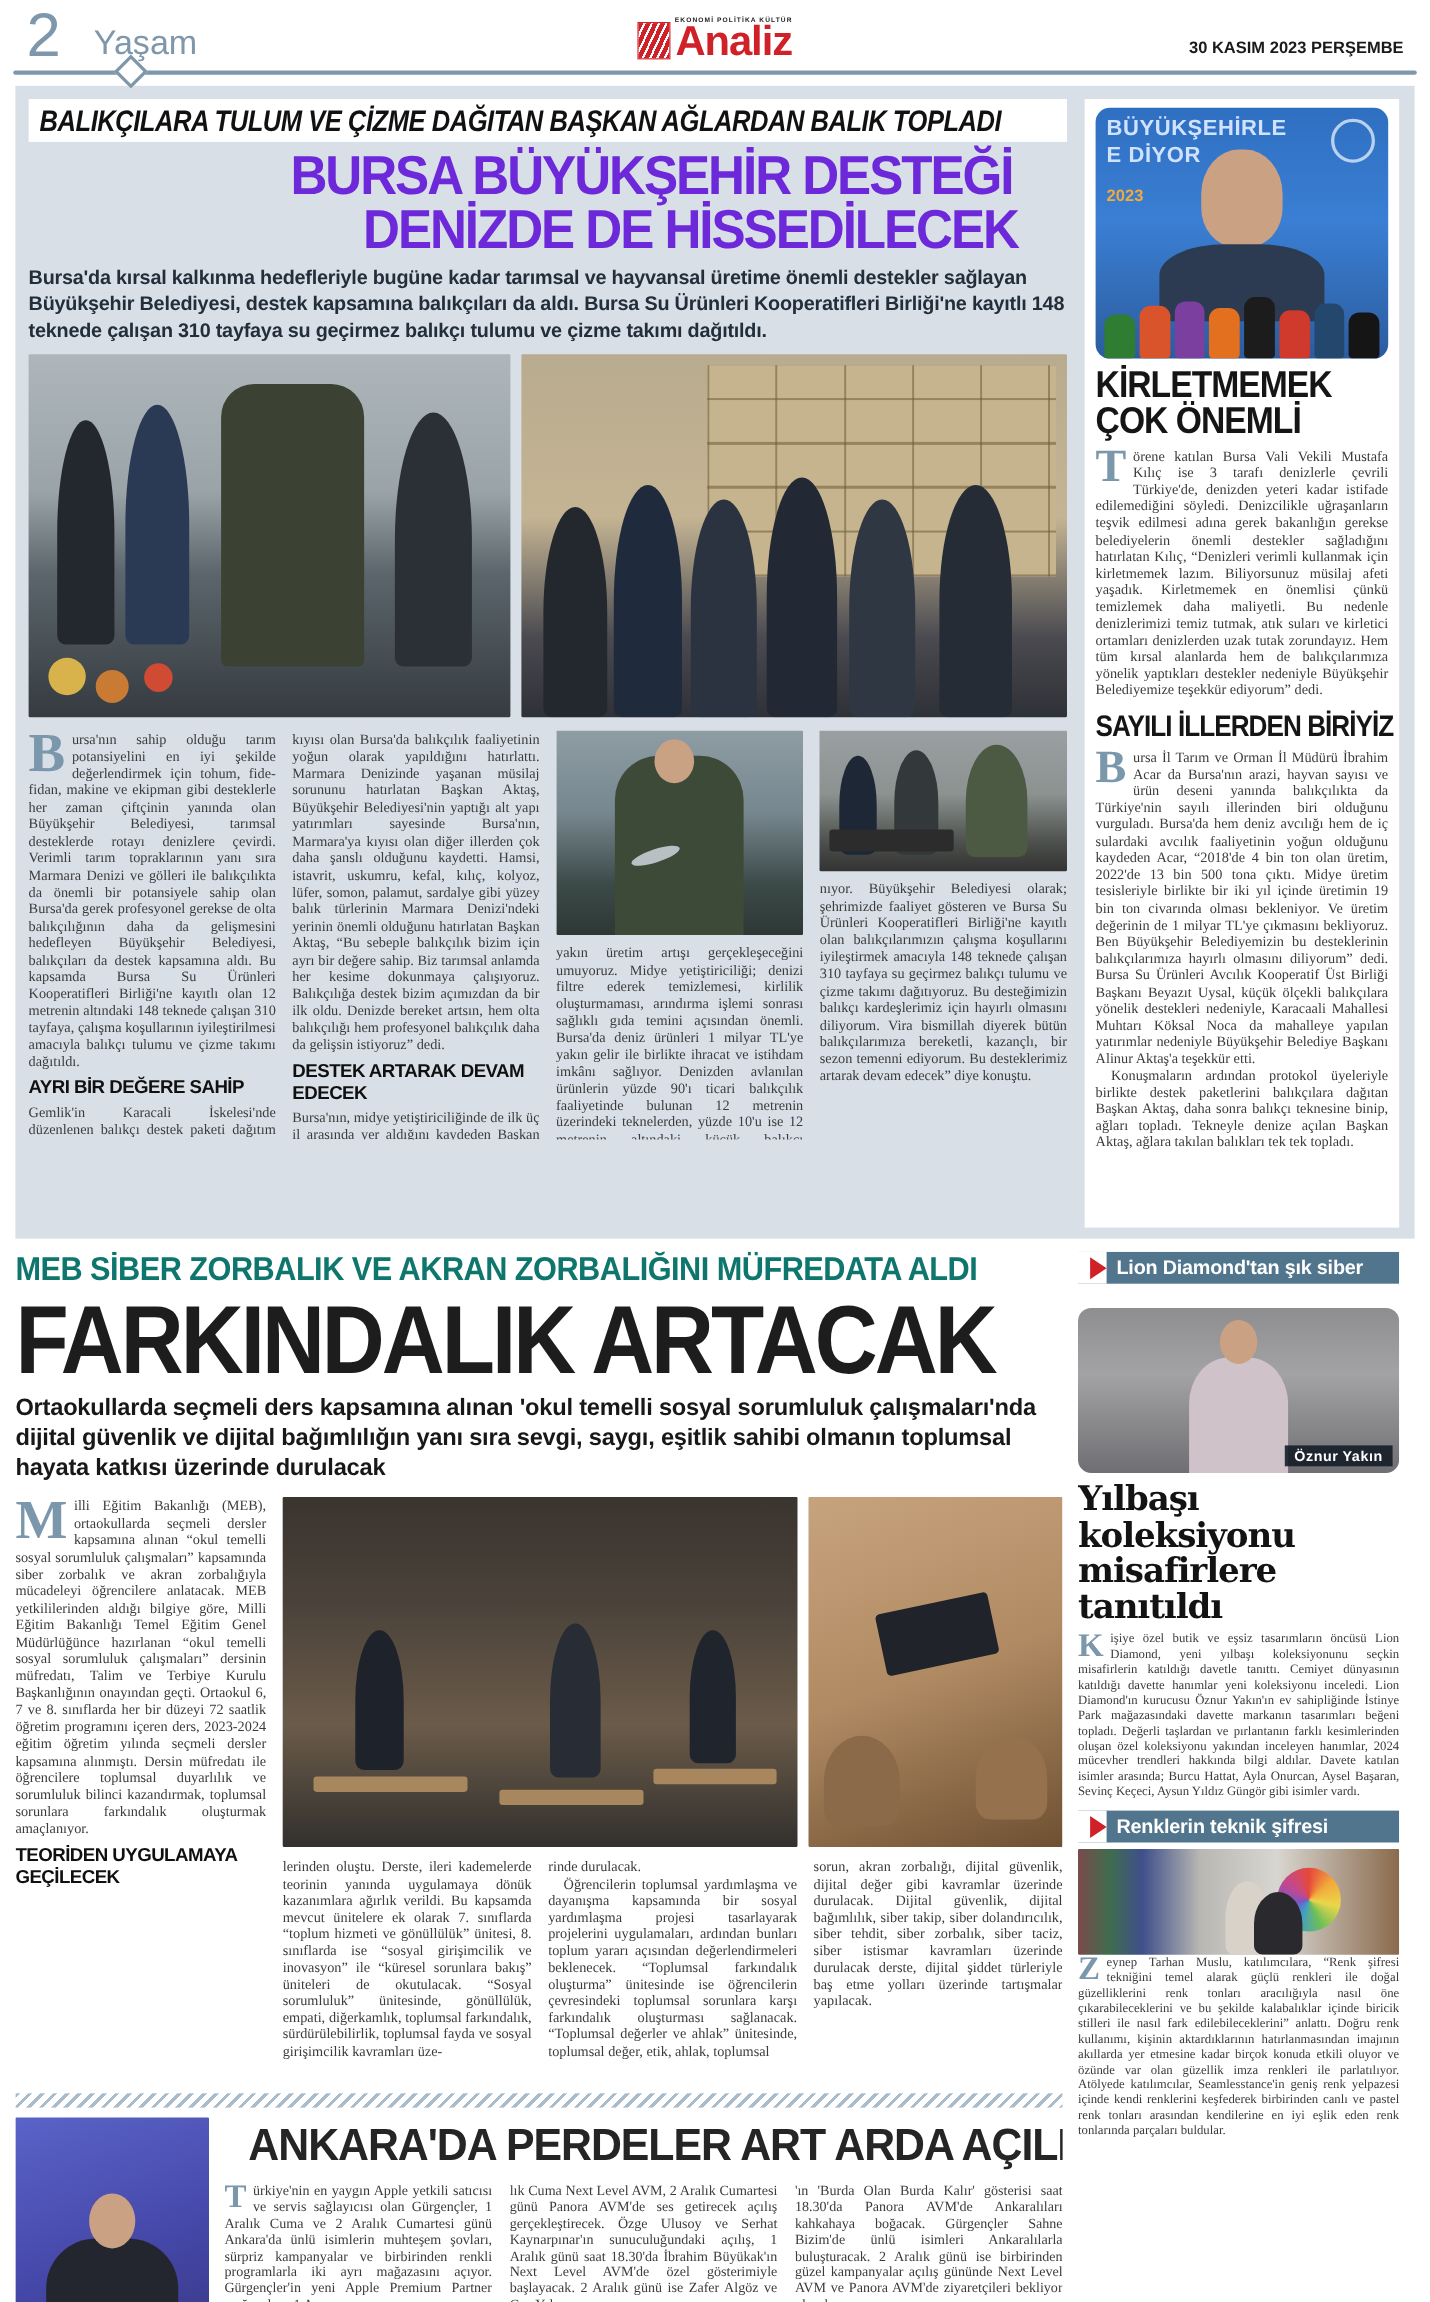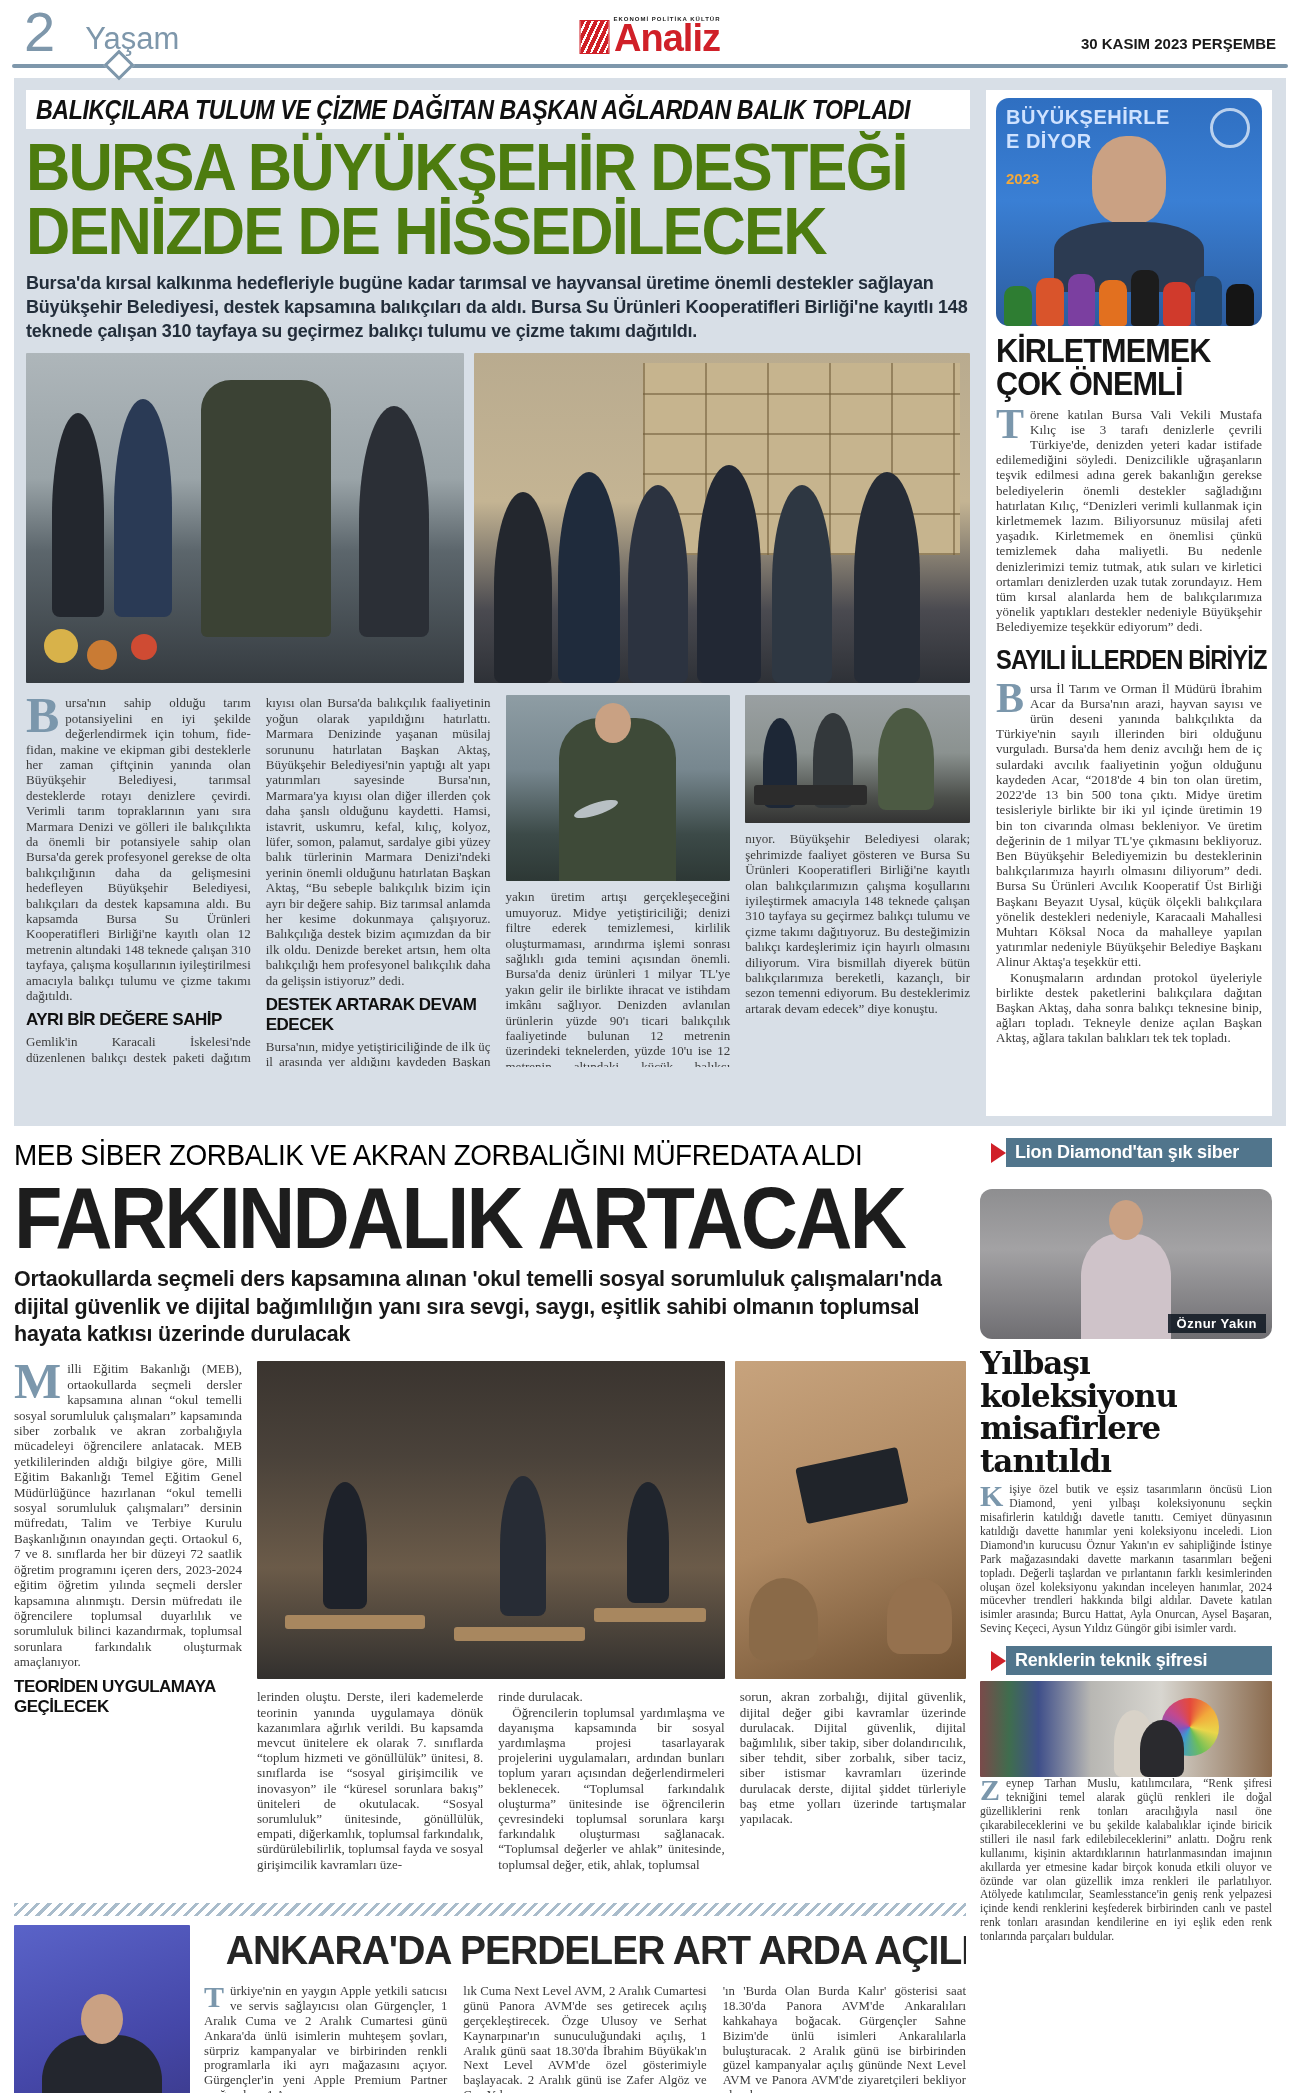--- a/index.html
+++ b/index.html
@@ -52,21 +52,21 @@
   .interp-body { position:absolute; left:50%; bottom:0; transform:translateX(-50%); width:120px; height:52%; border-radius:38% 38% 0 0; background:#23262e; }
   .interp-head { position:absolute; left:50%; bottom:48%; transform:translateX(-50%); width:42px; height:50px; border-radius:50%; background:#caa183; }
   .caption-box { position:absolute; right:6px; bottom:6px; background:rgba(18,26,36,.88); color:#fff; font-weight:bold; font-size:13px; padding:2px 9px; letter-spacing:0.5px; }
 
   
   .story1 { margin:10px 14px 0; background:#d8dfe7; padding:12px 12px 10px; display:flex; gap:16px; height:1048px; }
   .s1-main { width:944px; display:flex; flex-direction:column; }
   .kicker1 { background:#ffffff; padding:5px 10px 3px;font-style:italic; }
   .cond { display:inline-block; transform-origin:0 50%; white-space:nowrap; }
   .kicker1 .cond { transform:scaleX(0.86); font-size:27px; font-weight:bold; color:#111; letter-spacing:-0.5px; }
-  .hl1 { color:#4d7c0f; font-weight:bold; font-size:66px; line-height:0.97; letter-spacing:-2px; margin-top:6px; }
+  .hl1 { color:#6d28d9; font-weight:bold; font-size:50px; line-height:0.97; letter-spacing:-2px; margin-top:6px;text-align:right; }
   .hl1 .cond { transform:scaleX(0.93); }
   .deck1 { font-weight:bold; font-size:18px; line-height:1.32; color:#232e3b; margin:9px 0 10px; letter-spacing:-0.2px; }
   .s1-photos { display:flex; gap:10px; height:330px; }
   .photo-boat { width:438px; height:100%; }
   .photo-boxes { flex:1; height:100%; }
   .s1-cols { display:flex; gap:15px; height:372px; overflow:hidden; margin-top:12px; }
   .ncol { flex:1; min-width:0; }
   p.nbody { font-family:"Liberation Serif", serif; font-size:13px; line-height:15.4px; text-align:justify; color:#3b3b3b; }
   p.nbody + p.nbody { text-indent:14px; }
   .subhead { font-weight:bold; font-size:17px; letter-spacing:-0.5px; color:#101010; margin:7px 0 4px; }
@@ -81,21 +81,21 @@
   .photo-mic { height:228px;border-radius:13px; }
   .rail1-hl { font-weight:bold; font-size:34px; letter-spacing:-1px; line-height:0.98; color:#151515; margin:8px 0 6px; }
   .rail1-hl .cond { transform:scaleX(0.9); }
   .rail1-hl2 { font-weight:bold; font-size:27px; letter-spacing:-1px; color:#151515; margin:10px 0 5px; }
   .rail1-hl2 .cond { transform:scaleX(0.88); }
   .s1-rail p.nbody { font-size:13px; line-height:15.2px; }
 
   
   .lower { display:flex; gap:14px; margin:12px 14px 0; height:965px; }
   .lower-main { width:952px; overflow:hidden; }
-  .kicker2 { font-weight:normal; font-size:30px; color:#000000; letter-spacing:-0.5px; }
+  .kicker2 { font-weight:bold; font-size:30px; color:#0f766e; letter-spacing:-0.5px; }
   .kicker2 .cond { transform:scaleX(0.93); }
   .hl2 { font-weight:bold; font-size:88px; color:#1d1d1d; line-height:0.95; letter-spacing:-3px; margin:4px 0 6px; }
   .hl2 .cond { transform:scaleX(0.9); }
   .deck2 { font-weight:bold; font-size:21.5px; color:#181818; line-height:1.3; margin:2px 0 12px; letter-spacing:-0.2px; }
   .s2-cols { display:flex; gap:15px; height:532px; overflow:hidden; }
   .s2-col1 { width:228px; flex:none; }
   .s2-right { flex:1; display:flex; flex-direction:column; min-width:0; }
   .s2-photos { display:flex; gap:10px; height:318px; }
   .photo-class { width:468px; height:100%; }
   .photo-phone { flex:1; height:100%; }

